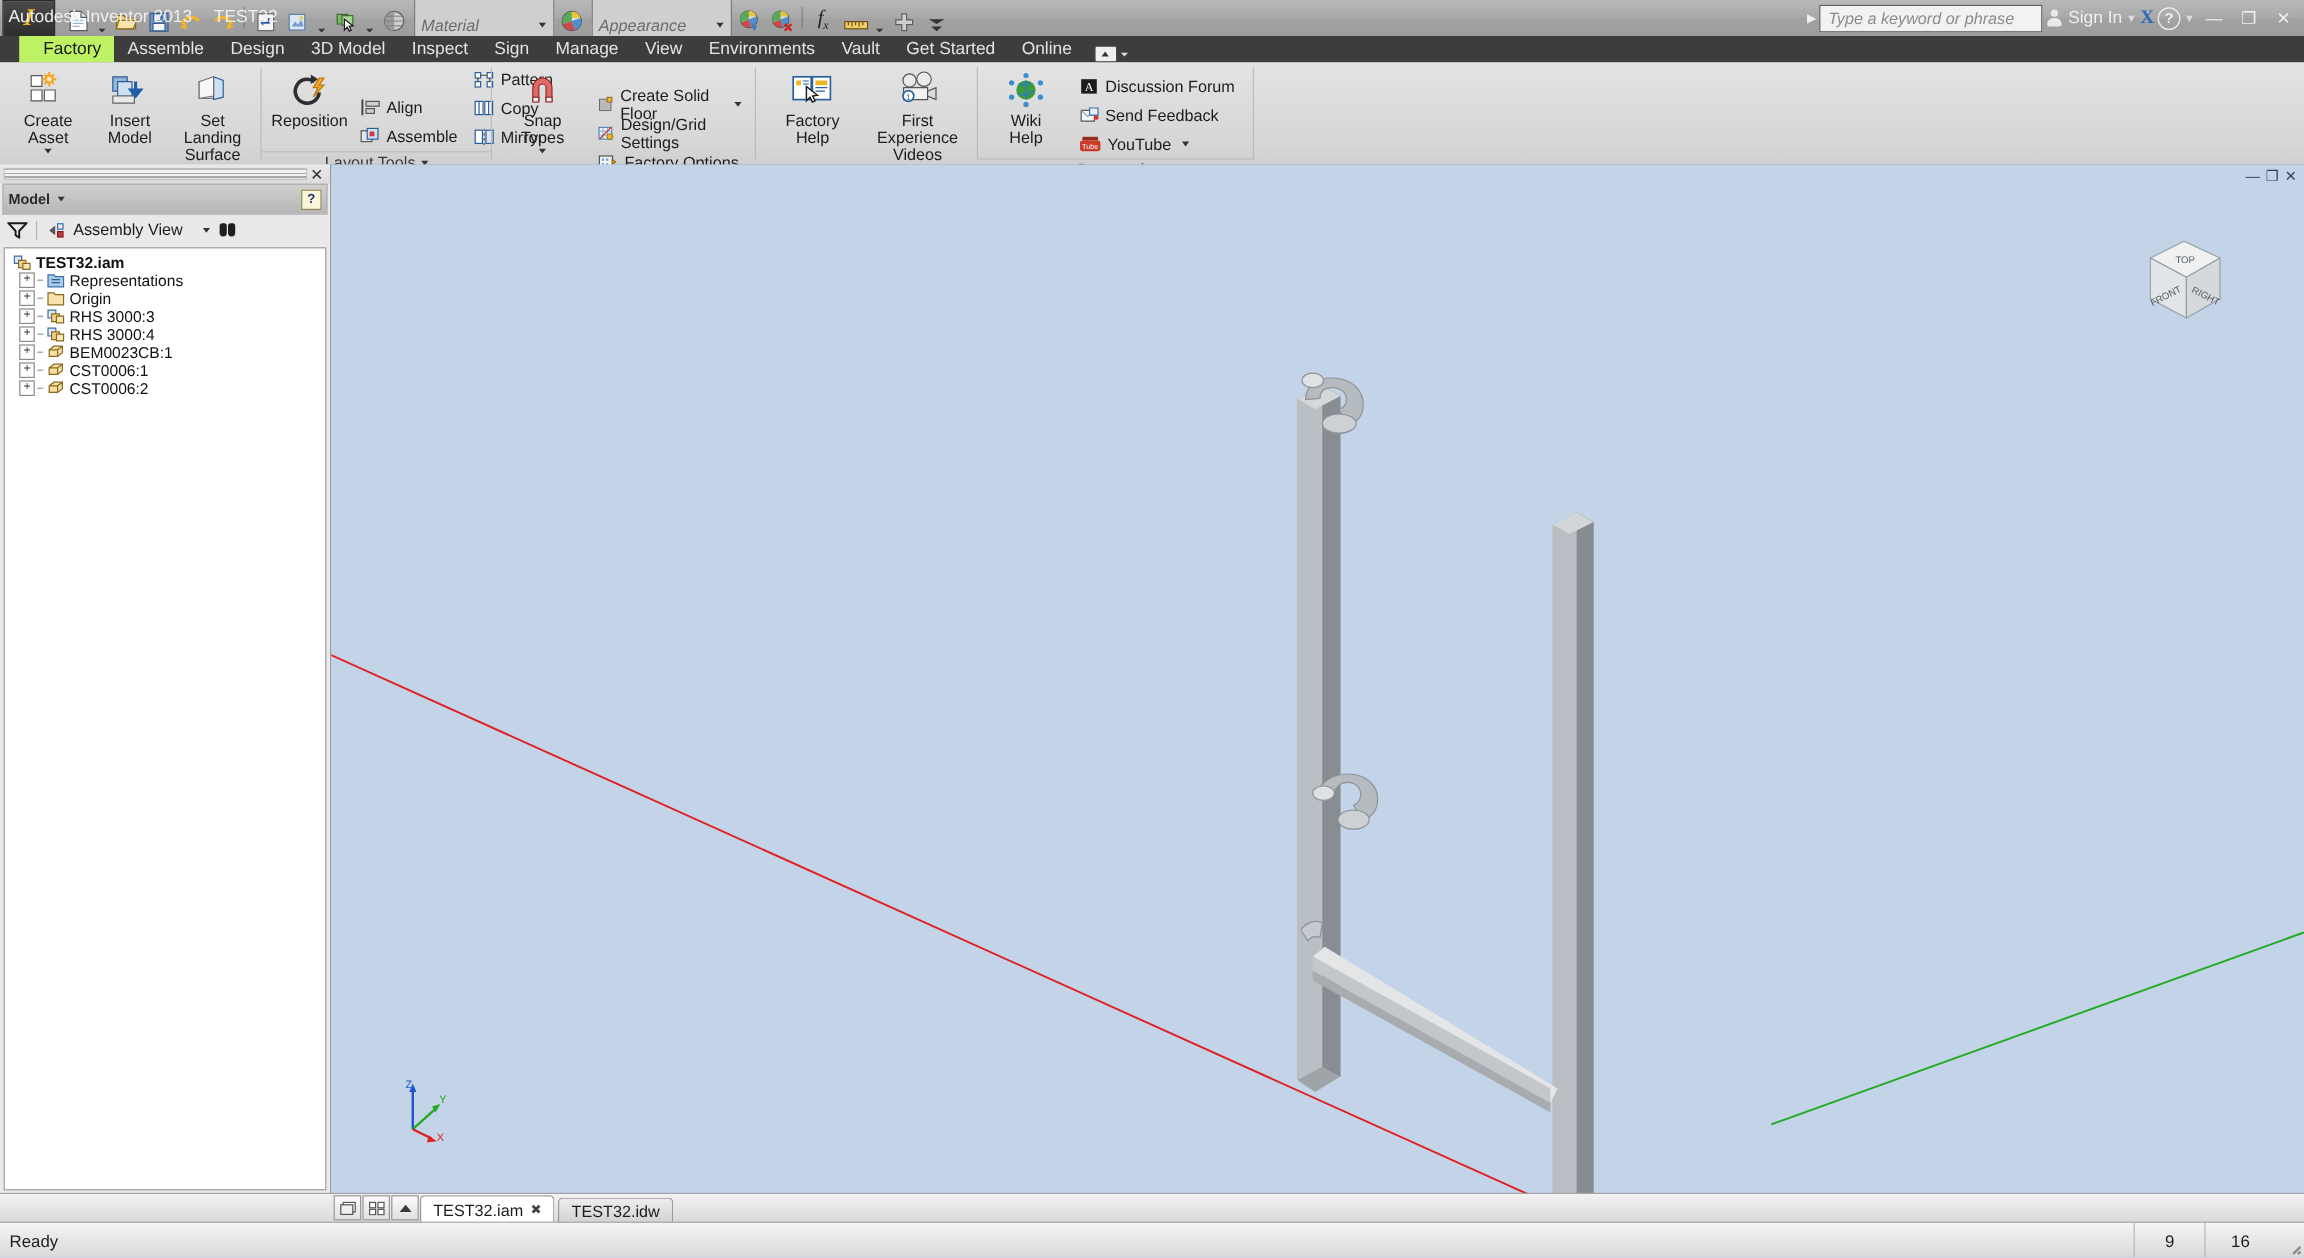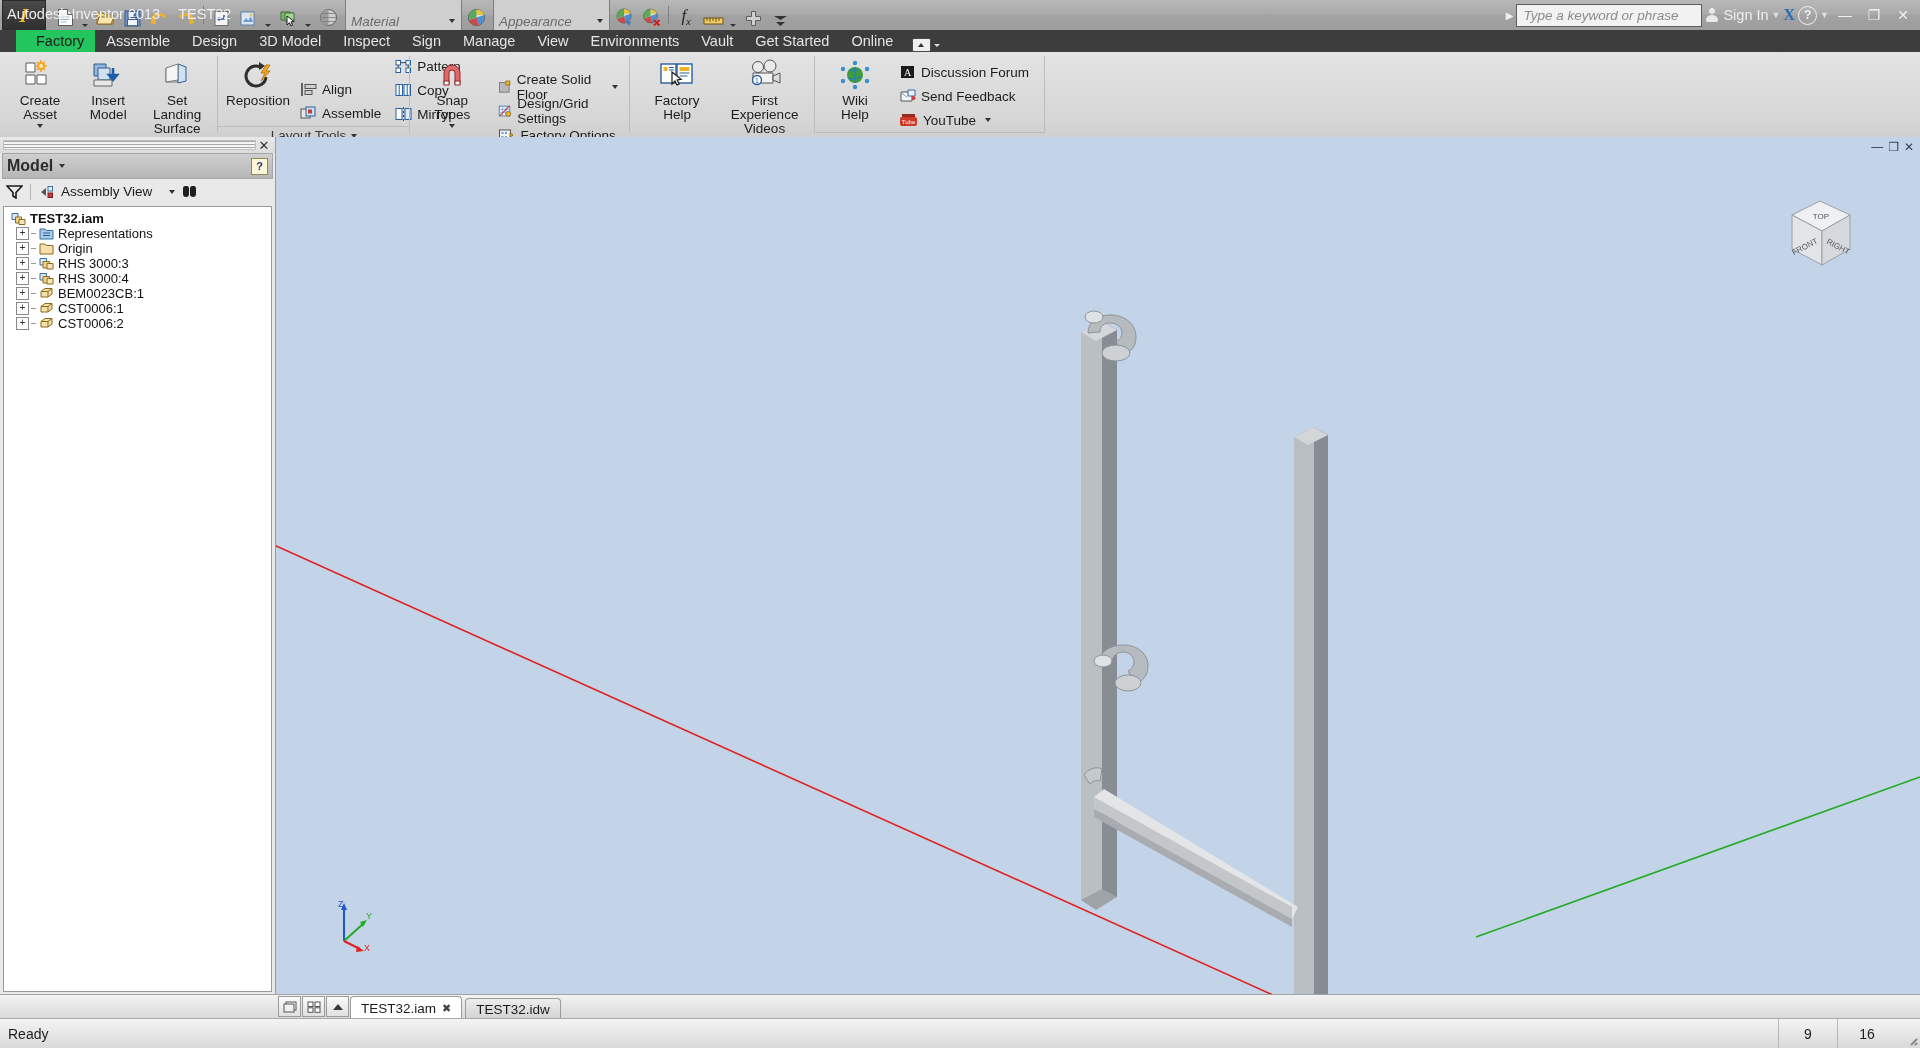--- a/index.html
+++ b/index.html
@@ -73,21 +73,21 @@
 
   
   .tabbar{
     position:absolute;left:0;top:30px;width:1920px;height:22px;
     background:#3d3d3d;display:flex;align-items:flex-end;
   }
   .tab{
     height:22px;padding:0 11px;color:#e4e4e4;font-size:14.5px;
     display:flex;align-items:center;cursor:default;
   }
-  .tab.active{background:#22c55e;color:#1a1a1a;padding-left:20px;}
+  .tab.active{background:#bef264;color:#1a1a1a;padding-left:20px;}
   .tabbar .spacer{width:16px;}
   .mini-btn{
     margin-left:8px;display:flex;align-items:center;gap:3px;
   }
   .mini-box{
     width:17px;height:12px;background:#efefef;border:1px solid #4a4a4a;border-radius:2px;
     position:relative;
   }
   .mini-box:after{
     content:"";position:absolute;left:5px;top:4px;width:0;height:0;
@@ -135,21 +135,21 @@
   .grip-lines{flex:1;height:8px;
     background:repeating-linear-gradient(to bottom,#a8a8a8 0,#a8a8a8 1px,#f4f4f4 1px,#f4f4f4 3px);
     border:1px solid #c0c0c0;}
   .br-close{width:16px;text-align:center;font-size:13px;color:#333;}
   .br-head{
     height:24px;margin:0 2px;
     background:linear-gradient(to bottom,#cfcfcf,#b6b6b6);
     border:1px solid #a6a6a6;
     display:flex;align-items:center;justify-content:space-between;padding:0 4px;
   }
-  .br-head .t{font-size:16px;font-weight:bold;color:#2b2b2b;display:flex;align-items:center;gap:6px;}
+  .br-head .t{font-size:12px;font-weight:bold;color:#2b2b2b;display:flex;align-items:center;gap:6px;}
   .help-sq{
     width:15px;height:15px;background:#fbf6d8;border:1px solid #8a8a5a;font-size:11px;
     display:flex;align-items:center;justify-content:center;color:#2c2c7a;font-weight:bold;
   }
   .br-tools{
     height:25px;display:flex;align-items:center;gap:8px;padding:0 6px;
     background:#e9e9e9;
   }
   .filter-ico{width:16px;height:13px;position:relative;}
   .vsep{width:1px;height:16px;background:#b5b5b5;}

